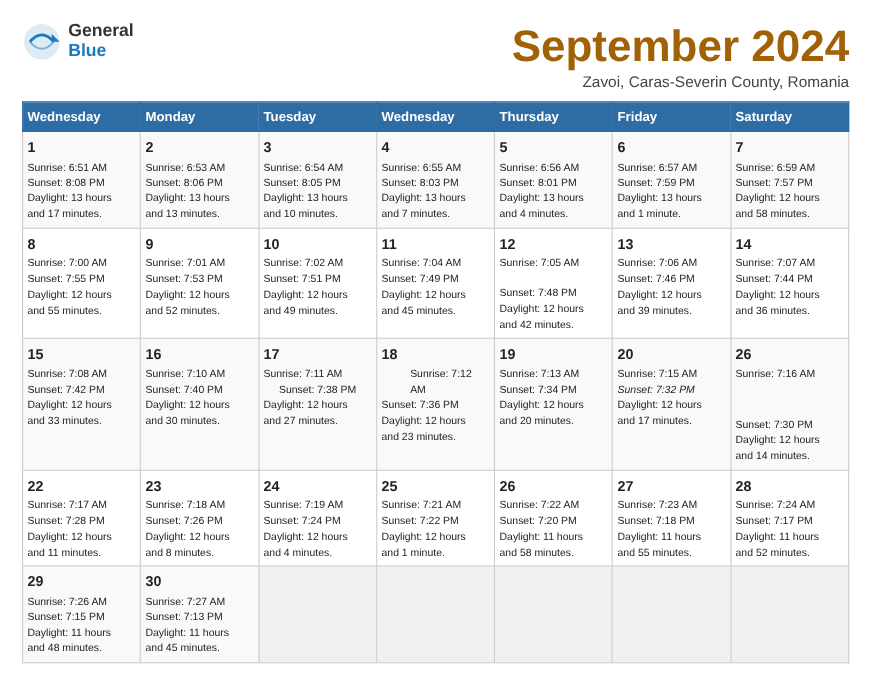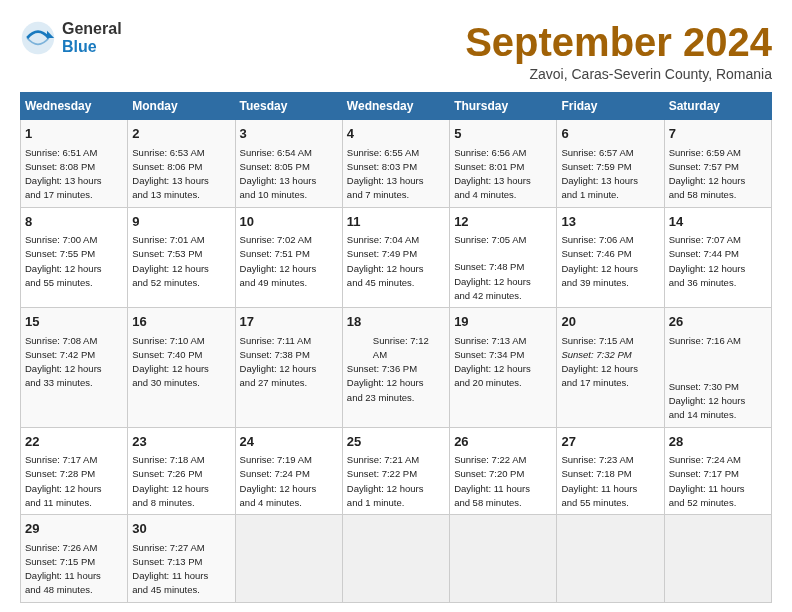--- a/index.html
+++ b/index.html
@@ -281,21 +281,21 @@
             <span style="display: block;">Sunrise: 7:10 AM</span>
             <span style="display: block;">Sunset: 7:40 PM</span>
             <span style="display: block;">Daylight: 12 hours</span>
             <span style="display: block;">and 30 minutes.</span>
           </div>
         </td>
         <td>
           <div class="cell-content">
             <span class="day-num">17</span>
             <span style="display: block;">Sunrise: 7:11 AM</span>
-            <span style="display: block;">Sunset: 7:38 PM</span>
+            <span style="display: block; text-align: center;">Sunset: 7:38 PM</span>
             <span style="display: block;">Daylight: 12 hours</span>
             <span style="display: block;">and 27 minutes.</span>
           </div>
         </td>
         <td>
           <div class="cell-content">
             <span class="day-num">18</span>
             <span style="display: block; margin-left: 26px;">Sunrise: 7:12 AM</span>
             <span style="display: block;">Sunset: 7:36 PM</span>
             <span style="display: block;">Daylight: 12 hours</span>

